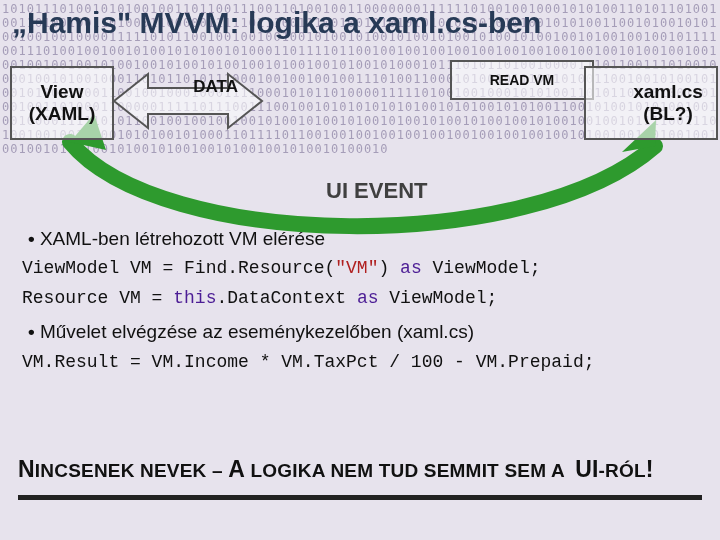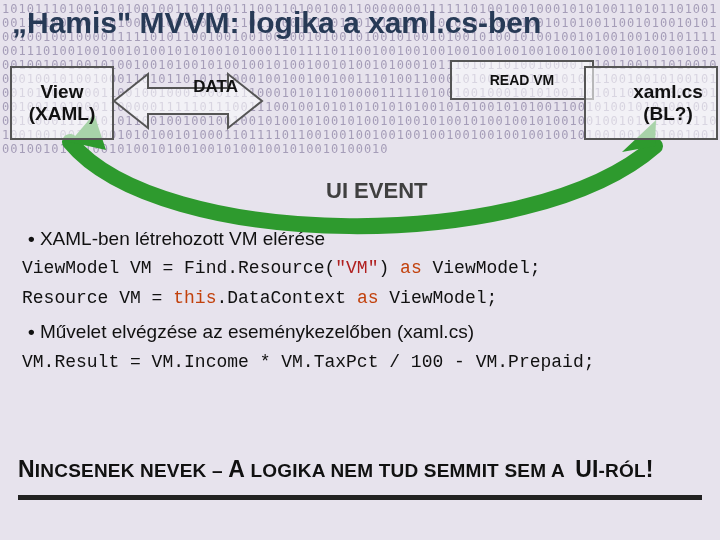--- a/index.html
+++ b/index.html
@@ -102,21 +102,21 @@
   .body-text .bullet::before {
     content: "• ";
     font-weight: 700;
   }
   .code {
     font-family: Consolas, "Courier New", monospace;
     font-size: 18px;
     margin: 2px 0 2px 4px;
     white-space: pre;
   }
-  .kw { color: #c2410c; }
+  .kw { color: #4c1d95; }
   .str { color: #b02020; }
   .underline-row {
     position: absolute;
     bottom: 40px;
     left: 18px;
     right: 18px;
     border-bottom: 5px solid #222;
     padding-bottom: 12px;
   }
   .underline-row .small-caps {

